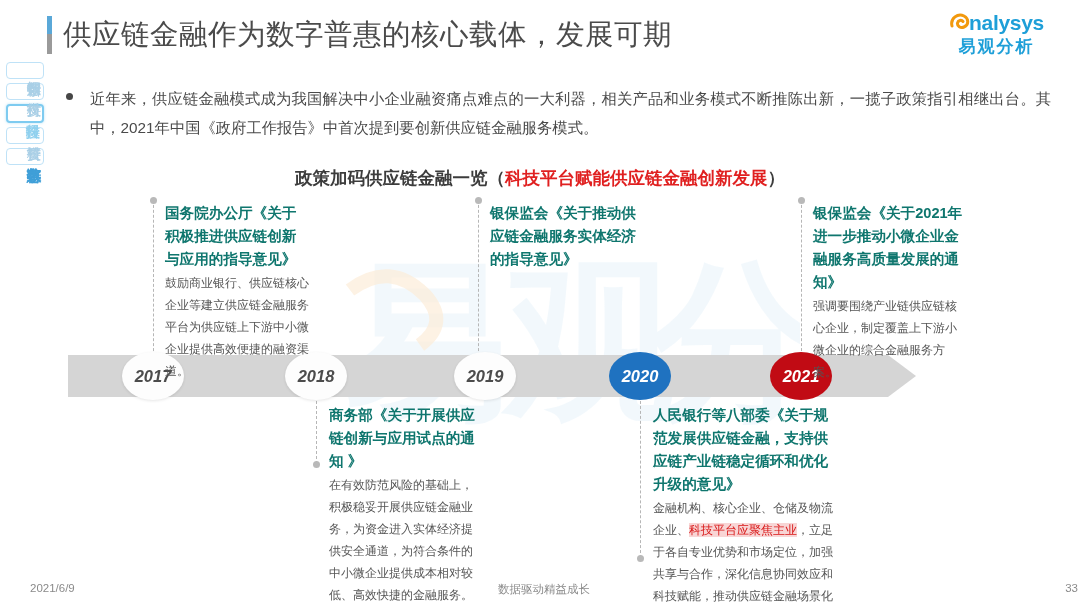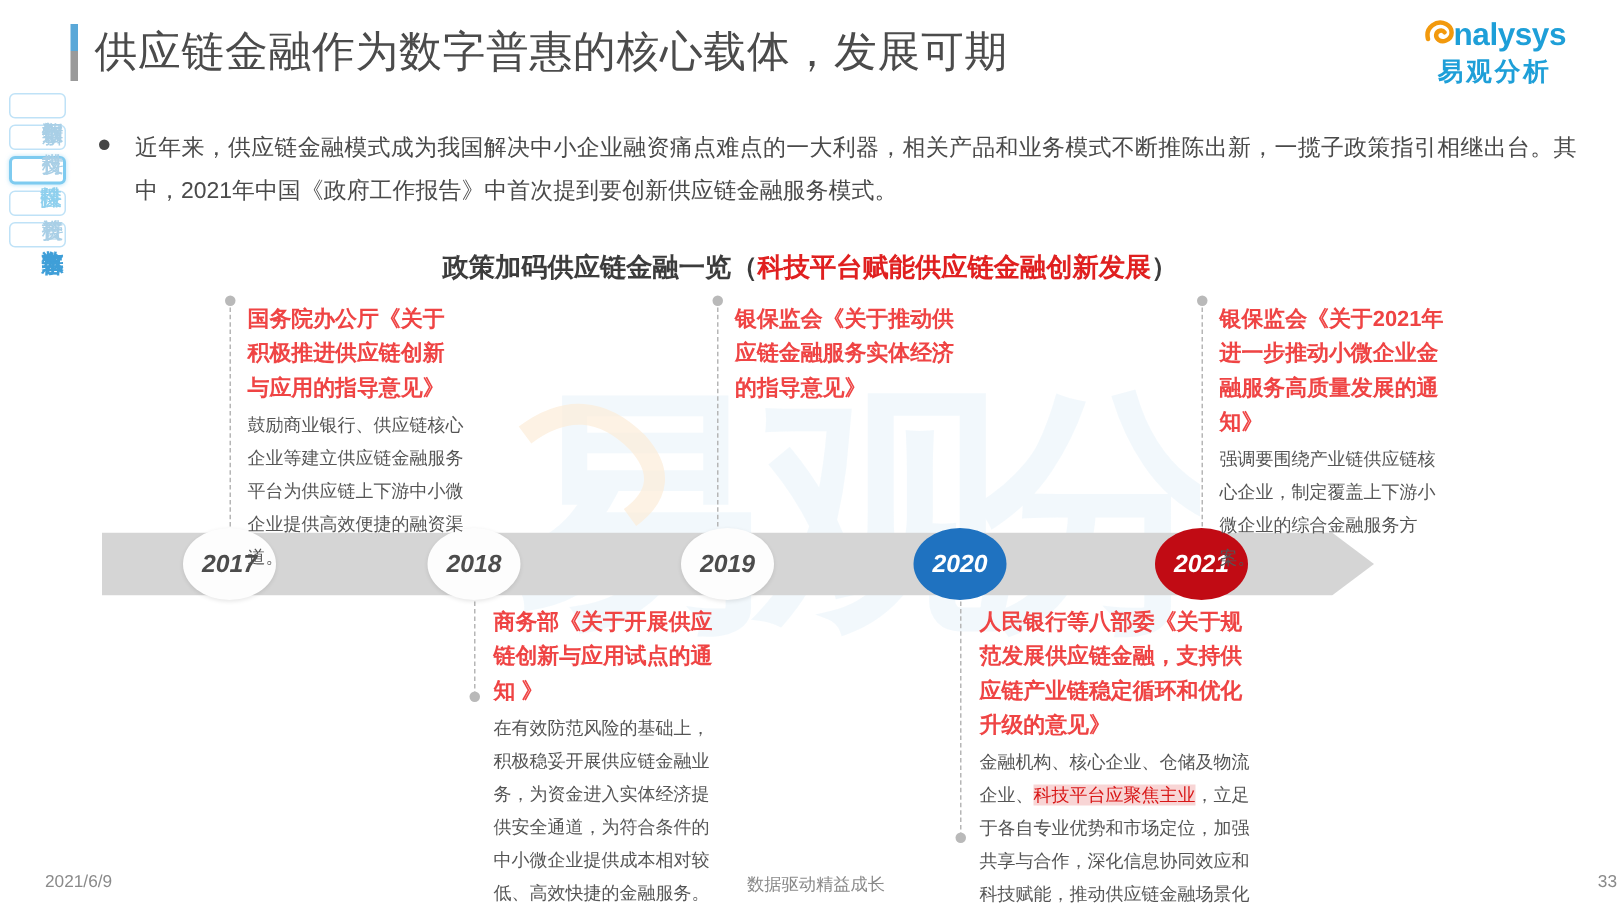--- a/index.html
+++ b/index.html
@@ -225,21 +225,21 @@
 
   
   .card {
     position: absolute;
     z-index: 4;
   }
   .card-head {
     font-size: 14.6px;
     font-weight: bold;
     line-height: 23px;
-    color: #ef4444;
+    color: #0f766e;
   }
   .card-body {
     font-size: 12px;
     line-height: 22px;
     color: #555555;
     margin-top: 1px;
   }
   .card-body .hl {
     color: #d81616;
     background: #f8d5d5;

